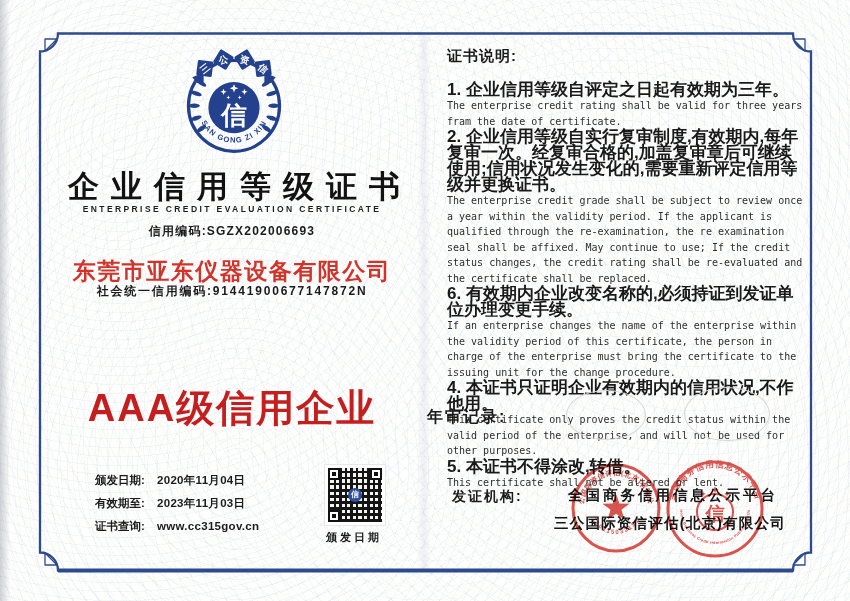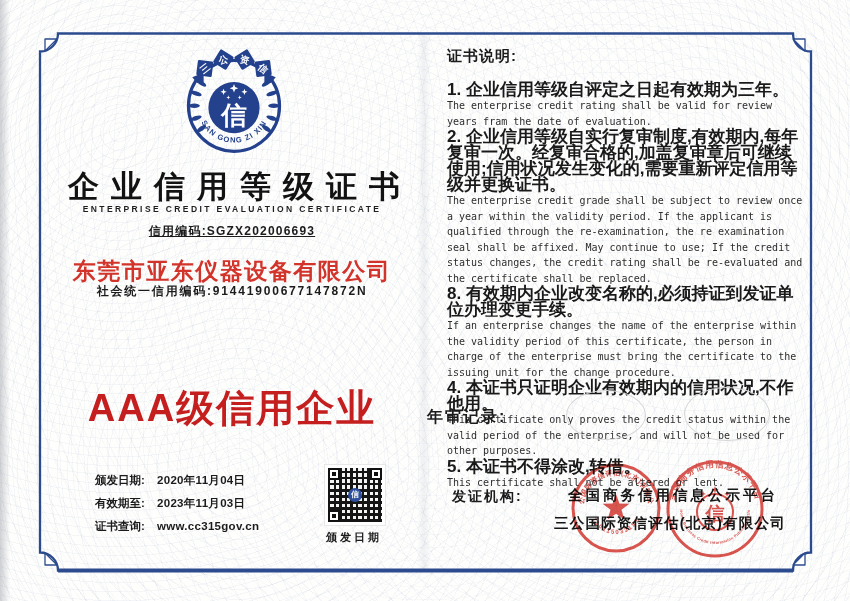--- a/index.html
+++ b/index.html
@@ -15,21 +15,21 @@
     background:linear-gradient(90deg, rgba(120,125,135,.35), rgba(120,125,135,0));}
   .crease{position:absolute;left:417px;top:34px;width:14px;height:537px;
     background:linear-gradient(90deg, transparent, rgba(110,120,145,.10), transparent);}
   .abs{position:absolute;}
   .ctr{text-align:center;}
 
   
   .title{left:40px;top:166px;width:384px;font-size:31px;font-weight:900;letter-spacing:12px;
          padding-left:16px;box-sizing:border-box;color:#121212;white-space:nowrap;}
   .title-en{left:40px;top:204px;width:384px;font-size:8.5px;font-weight:700;letter-spacing:2.4px;color:#1e1e1e;}
-  .credit-no{left:40px;top:223px;width:384px;font-size:12px;font-weight:700;letter-spacing:1.2px;text-decoration:underline;}
+  .credit-no{left:40px;top:223px;width:384px;font-size:12px;font-weight:700;letter-spacing:1.2px;}
   .company{left:30px;top:256px;width:404px;font-size:23px;font-weight:800;letter-spacing:1.5px;color:#d2332a;}
   .uscc{left:40px;top:283px;width:384px;font-size:12px;font-weight:700;letter-spacing:1.8px;}
   .body-par{left:70px;top:304px;width:334px;font-size:12.5px;line-height:21.5px;font-weight:700;
             text-indent:2em;text-align:justify;color:#1a1a1a;}
   .rating{left:40px;top:383px;width:384px;font-size:38px;font-weight:900;letter-spacing:2px;color:#c41e1f;}
   .info-rows{left:95px;top:461px;width:230px;font-size:11.5px;font-weight:700;margin-top:12px;}
   .info-row{display:flex;margin-bottom:8px;line-height:15px;}
   .info-row .lbl{width:62px;flex:none;}
   .info-row .val{letter-spacing:.3px;}
   .url2{margin-left:62px;margin-top:2px;line-height:15px;font-weight:600;}
@@ -168,24 +168,24 @@
     <div class="finder f-tr"></div>
     <div class="finder f-bl"></div>
     <div class="qr-logo">信</div>
   </div>
   <div class="abs qr-caption ctr">颁发日期</div>
 
   <div class="abs r-heading">证书说明:</div>
 
   <div class="abs r-items">
     <p class="r-zh">1. 企业信用等级自评定之日起有效期为三年。</p>
-    <p class="r-en">The enterprise credit rating shall be valid for review years fram the date of evaluation.</p>
+    <p class="r-en">The enterprise credit rating shall be valid for three years fram the date of certificate.</p>
     <p class="r-zh">2. 企业信用等级自实行复审制度,有效期内,每年复审一次。经复审合格的,加盖复审章后可继续使用;信用状况发生变化的,需要重新评定信用等级并更换证书。</p>
     <p class="r-en">The enterprise credit grade shall be subject to review once a year within the validity period. If the applicant is qualified through the re-examination, the re examination seal shall be affixed. May continue to use; If the credit status changes, the credit rating shall be re-evaluated and the certificate shall be replaced.</p>
-    <p class="r-zh">8. 有效期内企业改变名称的,必须持证到发证单位办理变更手续。</p>
+    <p class="r-zh">6. 有效期内企业改变名称的,必须持证到发证单位办理变更手续。</p>
     <p class="r-en">If an enterprise changes the name of the enterprise within the validity period of this certificate, the person in charge of the enterprise must bring the certificate to the issuing unit for the change procedure.</p>
     <p class="r-zh">4. 本证书只证明企业有效期内的信用状况,不作他用。</p>
     <p class="r-en">This certificate only proves the credit status within the valid period of the enterprise, and will not be used for other purposes.</p>
     <p class="r-zh">5. 本证书不得涂改,转借。</p>
     <p class="r-en">This certificate shall not be altered or lent.</p>
   </div>
 
   <div class="abs annual-lbl">年审记录:</div>
   <div class="abs stamp-ph ph1"></div>
   <div class="abs stamp-ph ph2"></div>

